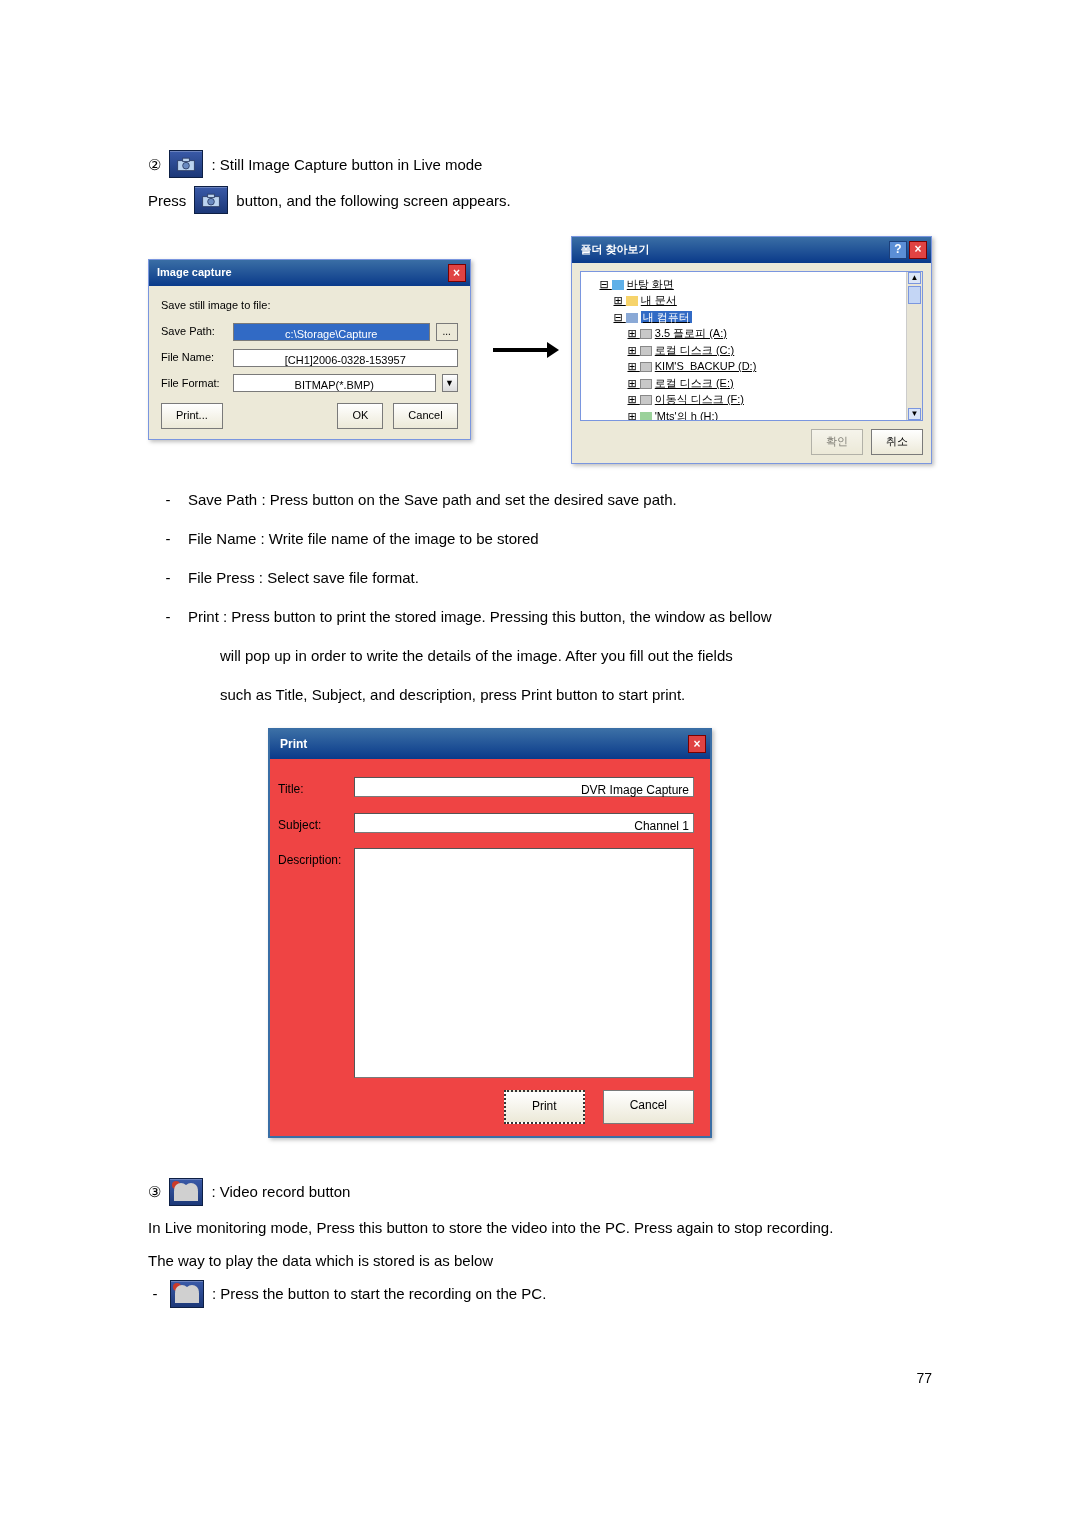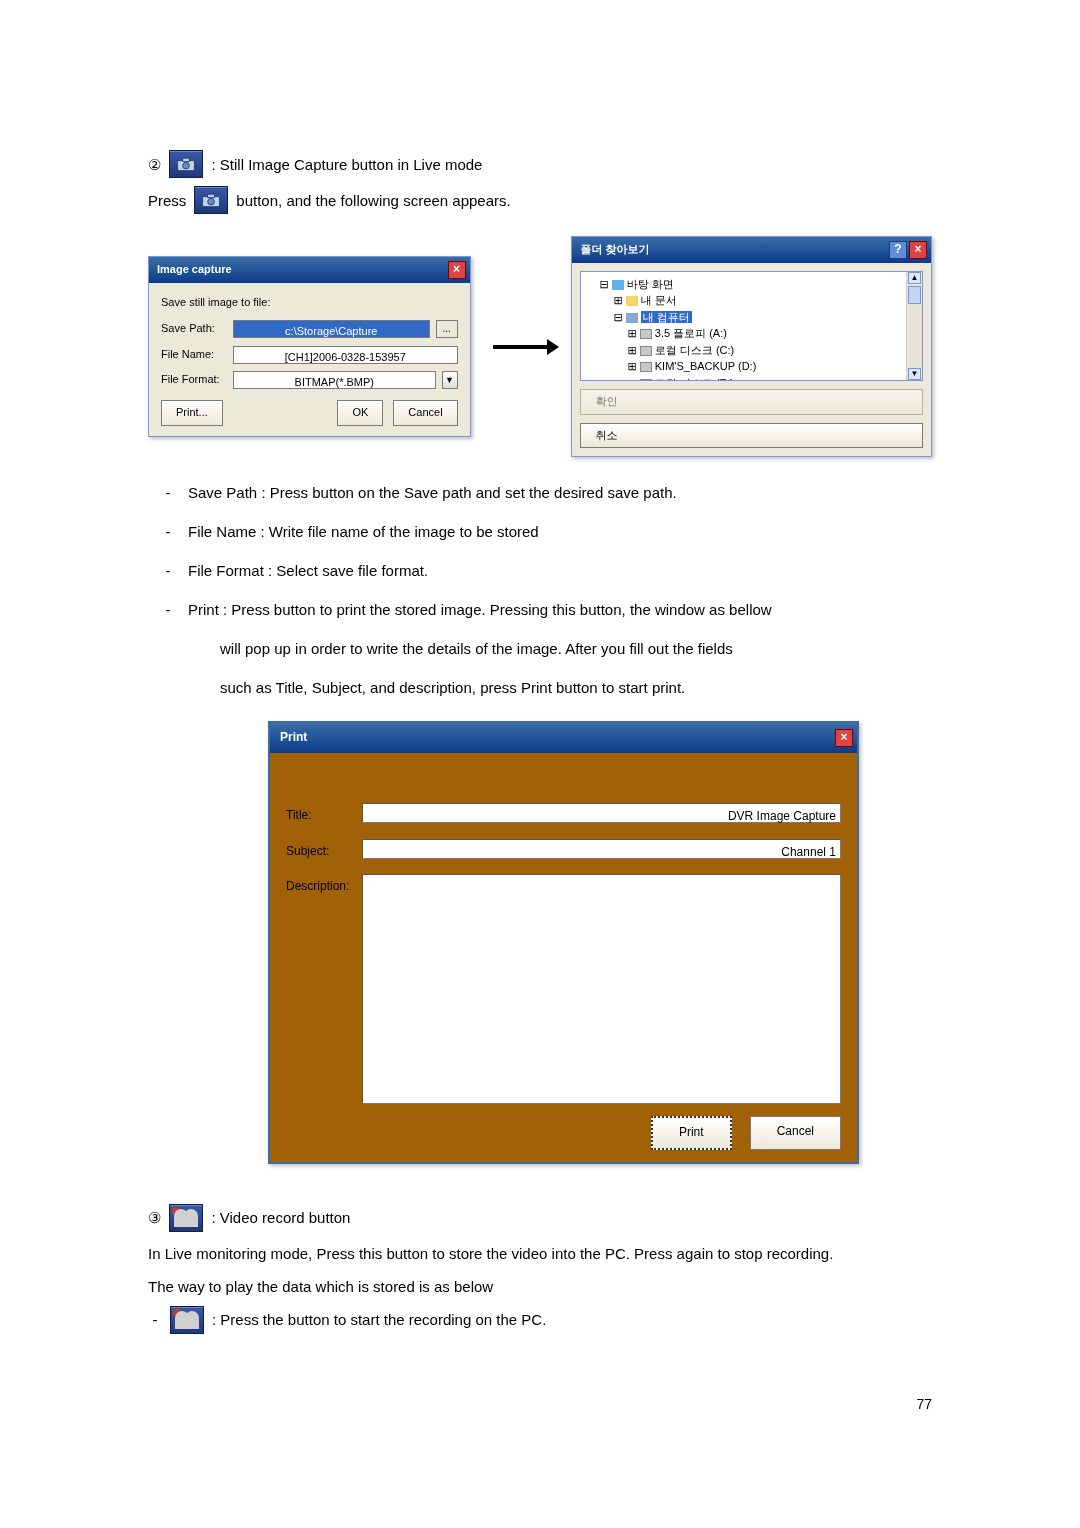--- a/index.html
+++ b/index.html
@@ -69,52 +69,52 @@
   .winbtn {
     border:1px solid #7a7a7a;background:linear-gradient(#fff,#ece9d8);
     padding:2px 14px;font-size:11px;cursor:default;
   }
   .btnrow { display:flex;justify-content:space-between;align-items:center;margin-top:10px; }
   .btnrow .right{display:flex;gap:10px;}
   .arrow {
     width:60px;height:4px;background:#000;position:relative;margin:0 4px;
   }
   .arrow:after{content:"";position:absolute;right:-10px;top:-6px;border-left:12px solid #000;border-top:8px solid transparent;border-bottom:8px solid transparent;}
-  .tree { background:#fff;border:1px solid #7a96df;height:110px;overflow:auto;padding:4px;font-size:11px;color:#000;line-height:1.5; position:relative;}
+  .tree { background:#fff;border:1px solid #7a96df;height:150px;overflow:auto;padding:4px;font-size:11px;color:#000;line-height:1.5; position:relative;text-decoration:underline;}
   .tree .scroll{position:absolute;right:0;top:0;bottom:0;width:16px;background:#e8e5d6;border-left:1px solid #ccc;}
   .tree .scroll .thumb{position:absolute;top:14px;left:1px;right:1px;height:18px;background:#c4d6f5;border:1px solid #7a96df;}
   .tree .scroll .ar{position:absolute;left:1px;right:1px;height:12px;background:#dce6f7;border:1px solid #7a96df;font-size:8px;text-align:center;line-height:10px;}
   .tree .scroll .ar.up{top:0;} .tree .scroll .ar.dn{bottom:0;}
   .tree ul{list-style:none;margin:0;padding-left:14px;}
   .tree li{white-space:nowrap;}
   .tree .ico{display:inline-block;width:12px;height:10px;vertical-align:middle;margin-right:3px;}
   .tree .ico.desk{background:#5fb0e8;}
   .tree .ico.fold{background:#f6d36b;}
   .tree .ico.comp{background:#8aa9d6;}
   .tree .ico.disk{background:#c8c8c8;border:1px solid #888;}
   .tree .ico.net{background:#9ad19a;}
   .tree .sel{background:#316ac5;color:#fff;padding:0 2px;}
-  .treebtns{display:flex;justify-content:flex-end;gap:8px;margin-top:8px;flex-direction:column;}
+  .treebtns{display:flex;justify-content:flex-end;gap:8px;margin-top:8px;}
   .treebtns .winbtn{opacity:.5;}
   .treebtns .winbtn.en{opacity:1;}
 
   .bullets { margin-top:20px; }
   .bline { display:flex; margin-bottom:12px; }
   .bline .dash { width:40px;text-align:center; }
   .bline .txt { flex:1; }
   .sub { margin-left:72px; margin-bottom:12px; }
 
   .print-dlg {
-    width:591px;margin:20px auto 40px 120px;
+    width:444px;margin:20px auto 40px 120px;
     border:1px solid #7a96df;
     box-shadow:2px 2px 4px rgba(0,0,0,.25);
-    background:#a16207;font-size:12px;
+    background:#ef4444;font-size:12px;
   }
   .print-dlg .titlebar{background:linear-gradient(#3a6ea5,#0a3a8a);color:#fff;display:flex;justify-content:space-between;align-items:center;padding:4px 4px 4px 10px;font-weight:bold;}
-  .print-dlg .pbody{padding:18px 16px 12px 16px;margin-top:32px;}
+  .print-dlg .pbody{padding:18px 16px 12px 8px;}
   .prow{display:flex;align-items:flex-start;margin-bottom:12px;}
   .prow .plab{width:76px;padding-top:2px;}
   .pinput{flex:1;border:1px solid #7a7a7a;border-top-color:#555;border-left-color:#555;background:#fff;height:20px;padding:2px 4px;font-size:12px;text-align:right;}
   .parea{flex:1;border:1px solid #7a7a7a;border-top-color:#555;border-left-color:#555;background:#fff;height:230px;}
   .pbtnrow{display:flex;justify-content:flex-end;gap:18px;margin-top:8px;}
   .pbtn{border:2px dotted #333;background:linear-gradient(#fff,#ece9d8);padding:4px 26px;font-size:12px;}
   .pbtn.plain{border:1px solid #7a7a7a;}
   .outline{ border:2px solid #3a6ea5; }
 
   .para{ margin:6px 0; }
@@ -233,21 +233,21 @@
   <div class="bline">
       <span class="dash">-</span>
       <span class="txt">Save Path : Press button on the Save path and set the desired save path.</span>
     </div>
   <div class="bline">
       <span class="dash">-</span>
       <span class="txt">File Name : Write file name of the image to be stored</span>
     </div>
   <div class="bline">
       <span class="dash">-</span>
-      <span class="txt">File Format : Select save file format.</span>
+      <span class="txt">File Press : Select save file format.</span>
     </div>
   <div class="bline">
       <span class="dash">-</span>
       <span class="txt">Print : Press button to print the stored image. Pressing this button, the window as bellow</span>
     </div>
   <div class="sub">will pop up in order to write the details of the image. After you fill out the fields</div>
   <div class="sub">such as Title, Subject, and description, press Print button to start print.</div>
 </div>
 
 <div class="print-dlg outline">

